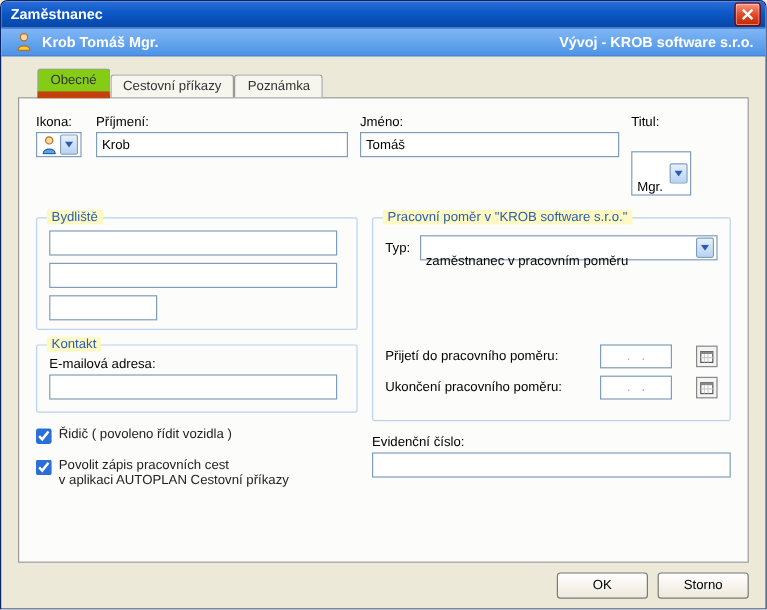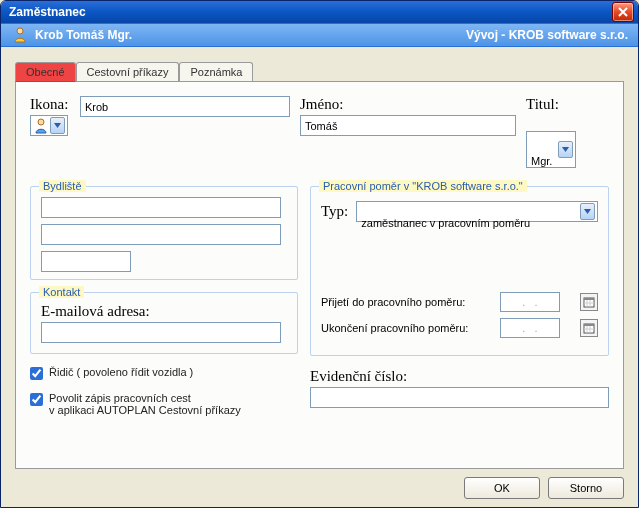--- a/index.html
+++ b/index.html
@@ -79,39 +79,39 @@
     border-bottom: none;
     background: #f6f5ee;
     padding: 3px 10px 3px 10px;
     margin-right: 0px;
     border-radius: 3px 3px 0 0;
     font-size: 11px;
     color: #333;
     position: relative;
   }
   .tab.active {
-    background: #ef4444;
-    border-bottom: 1px solid #c2410c;
+    background: #84cc16;
+    border-bottom: 6px solid #c2410c;
     margin-bottom: -1px;
     z-index: 3;
+    margin-left: 16px;
   }
   .tab-panel {
     border: 1px solid #9a9a9a;
     background: #fcfcfa;
     height: 388px;
     padding: 14px 14px;
     position: relative;
     z-index: 1;
   }
   .row { display: flex; gap: 12px; }
   .label {
     color: #000;
-    font-size: 15px;
+    font-size: 11px;
     margin-bottom: 2px;
-    font-family: Liberation Serif, serif;
   }
   .text-input, .select-input {
     height: 21px;
     border: 1px solid #7f9db9;
     background: #fff;
     font-size: 11px;
     padding: 0 4px;
   }
   .text-input { width: 100%; }
   .icon-select {
@@ -256,20 +256,21 @@
               <path d="M2 15 C2 10 12 10 12 15 Z" fill="#58a6e8" stroke="#2a5db0"></path>
             </svg>
             <span class="dropdown-btn">
               <svg viewBox="0 0 7 5">
                   <path class="chevron" d="M0 0 L7 0 L3.5 5 Z"></path>
                 </svg>
             </span>
           </div>
         </div>
         <div class="col" style="width:210px;">
+          <span class="label">Příjmení:</span>
           <input class="text-input" value="Krob" style="">
         </div>
         <div class="col" style="width:216px;">
           <span class="label">Jméno:</span>
           <input class="text-input" value="Tomáš" style="">
         </div>
         <div class="col" style="width:50px;gap:16px;">
           <span class="label">Titul:</span>
           <div class="select-wrap">
             <span class="val">Mgr.</span>

